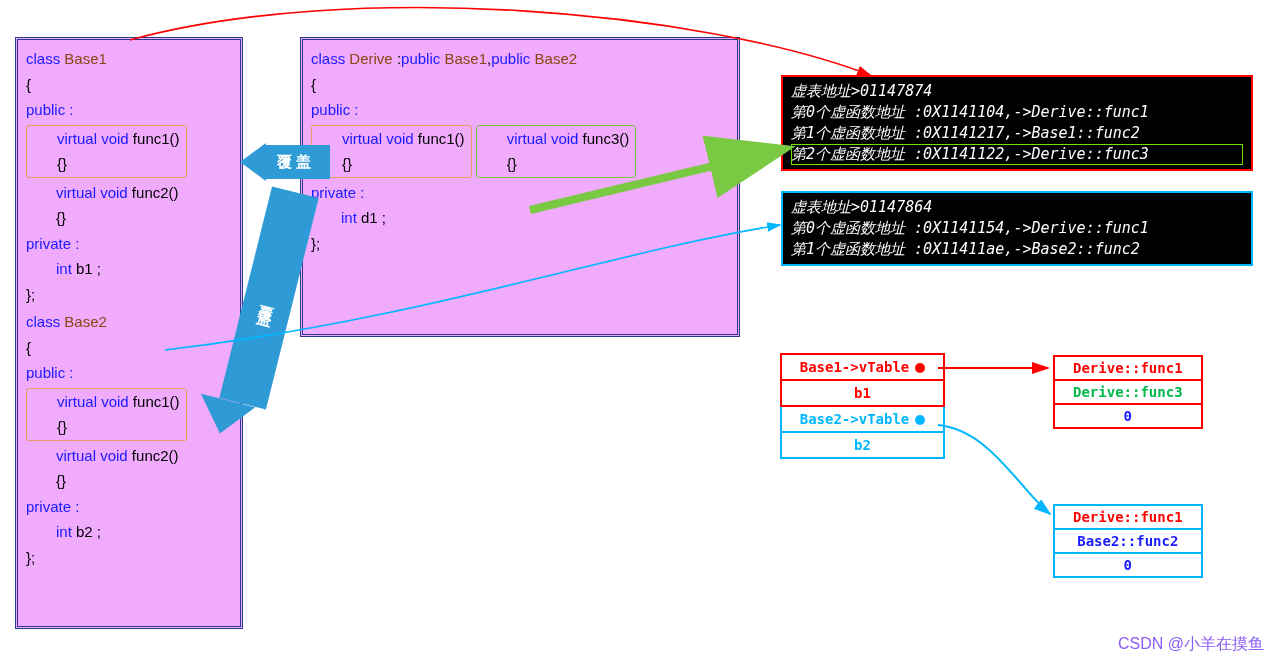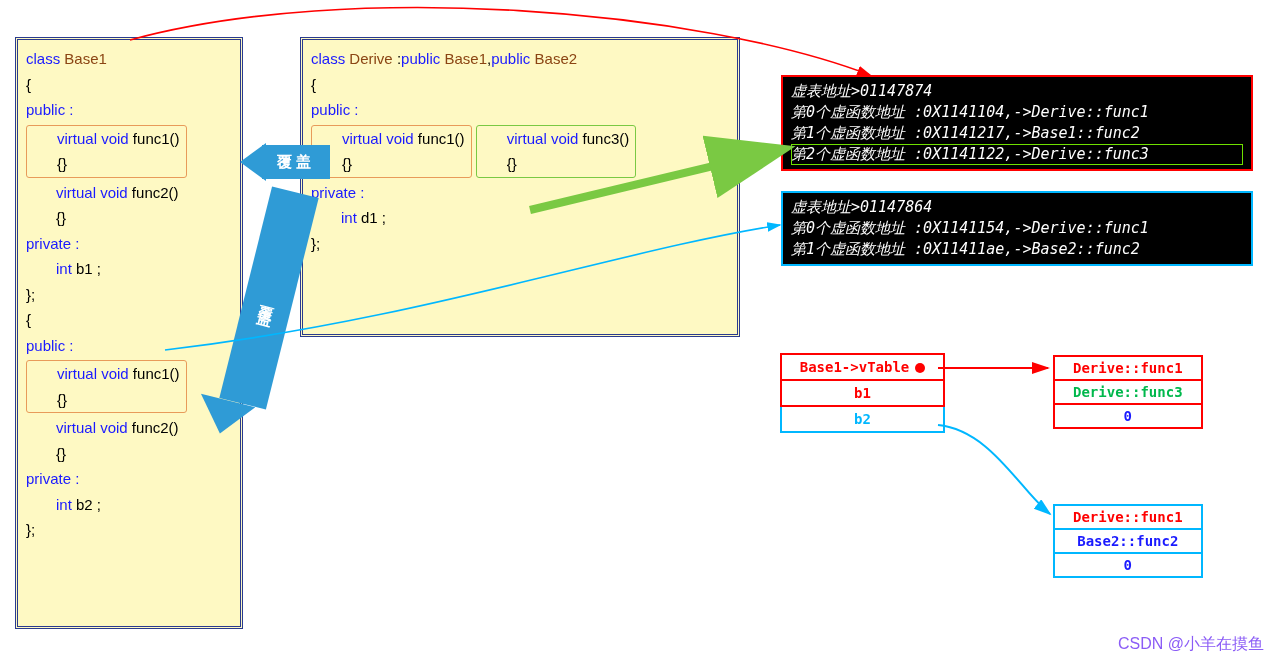--- a/index.html
+++ b/index.html
@@ -10,21 +10,21 @@
     height: 658px;
     font-family: "Microsoft YaHei", "SimSun", Arial, sans-serif;
     font-size: 15px;
     background: #fff;
     position: relative;
     color: #000;
   }
   .code-box {
     position: absolute;
     border: 3px double #2a3b8f;
-    background: #fef9c3;
+    background: #f0abfc;
     padding: 6px 8px;
     line-height: 1.7;
   }
   .kw { color: #1a1aff; }
   .nm { color: #8b4513; }
   .func-box {
     border: 1px solid #e89b5a;
     border-radius: 3px;
     padding: 0 6px;
     margin: 2px 0;
@@ -112,20 +112,21 @@
     <div>{}</div>
   </div>
   <div class="indent2">
     <div><span class="kw">virtual void</span> func2()</div>
     <div>{}</div>
   </div>
   <div class="kw">private :</div>
   <div class="indent2"><span class="kw">int</span> b1 ;</div>
   <div>};</div>
 
+  <div style="margin-top:2px;"><span class="kw">class</span> <span class="nm">Base2</span></div>
   <div>{</div>
   <div class="kw">public :</div>
   <div class="indent2 func-box">
     <div><span class="kw">virtual void</span> func1()</div>
     <div>{}</div>
   </div>
   <div class="indent2">
     <div><span class="kw">virtual void</span> func2()</div>
     <div>{}</div>
   </div>
@@ -164,20 +165,23 @@
   <div>第1个虚函数地址 :0X11411ae,-&gt;Base2::func2</div>
 </div>
 
 <table class="layout-table" style="left:780px; top:353px; width:165px;">
   <tbody>
       <tr>
         <td style="border-color:#ff0000;color:#ff0000;">Base1-&gt;vTable<span style="display:inline-block;width:10px;height:10px;background:#ff0000;border-radius:50%;margin-left:6px;vertical-align:middle;"></span></td>
       </tr>
   <tr>
         <td style="border-color:#ff0000;color:#ff0000;">b1</td>
+      </tr>
+  <tr>
+        <td style="border-color:#00b7ff;color:#00b7ff;">Base2-&gt;vTable<span style="display:inline-block;width:10px;height:10px;background:#00b7ff;border-radius:50%;margin-left:6px;vertical-align:middle;"></span></td>
       </tr>
   <tr>
         <td style="border-color:#00b7ff;color:#00b7ff;">b2</td>
       </tr>
 </tbody>
   </table>
 
 <table class="vtable-table" style="left:1053px; top:355px;">
   <tbody>
       <tr>

